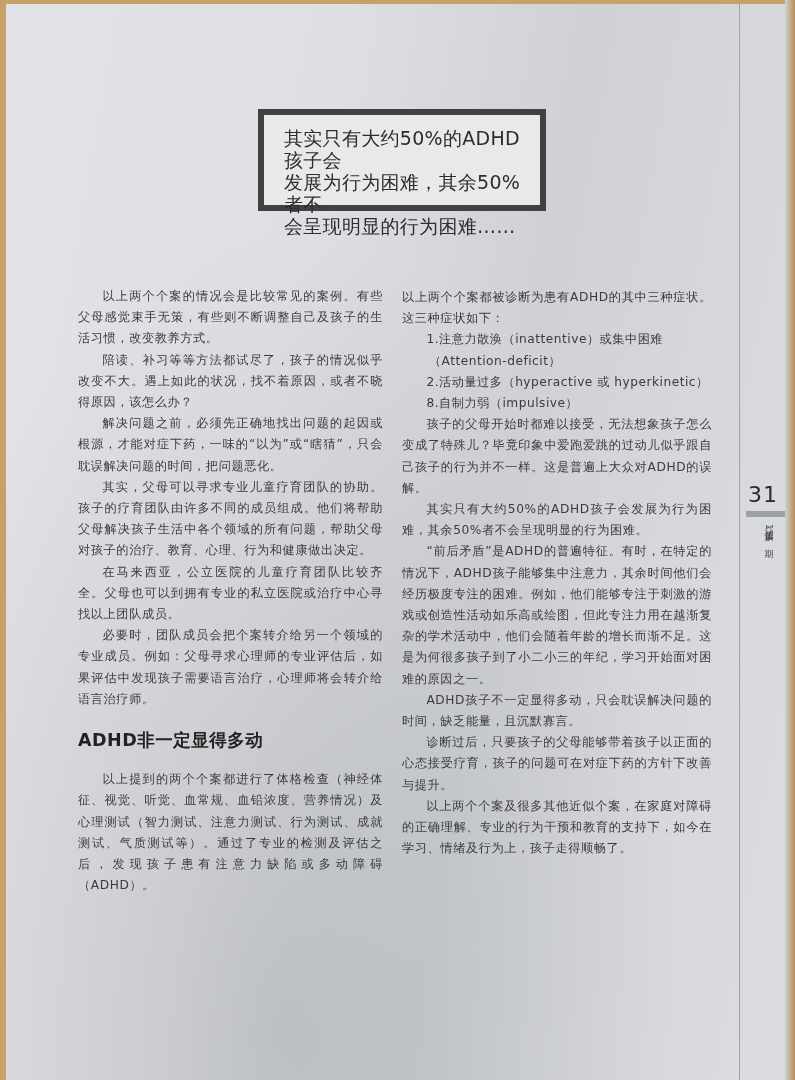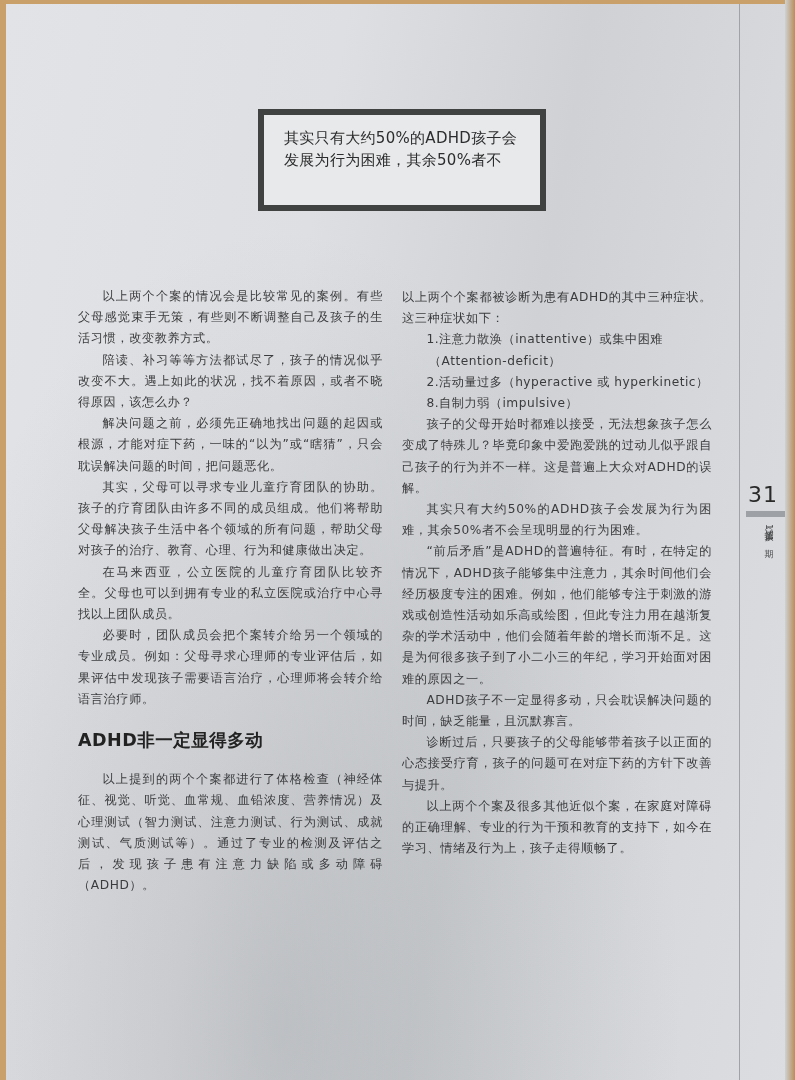--- a/index.html
+++ b/index.html
@@ -19,21 +19,21 @@
     }
     .margin-rule {
       position: absolute; left: 733px; top: 0; width: 1px; height: 1076px; background: #9fa3a8;
     }
     .pull-quote {
       position: absolute; left: 252px; top: 105px; width: 288px; height: 102px;
       border: 6px solid #3f4240; box-sizing: border-box; background: #e8e9ea;
       padding: 12px 10px 0 20px;
     }
     .pull-quote p {
-      margin: 0; font-size: 15px; line-height: 22px; color: #2c2d2e; letter-spacing: 0.3px;
+      margin: 0; font-size: 19px; line-height: 22px; color: #2c2d2e; letter-spacing: 0.3px;
     }
     .col { position: absolute; color: #3a3b3d; font-size: 12.2px; line-height: 21.2px; }
     .col-left { left: 72px; top: 282px; width: 305px; }
     .col-right { left: 396px; top: 283px; width: 310px; }
     .h2 { font-weight: bold; font-size: 17.5px; color: #222; margin: 0; letter-spacing: 0.5px; }
     .h2.first { margin-top: 4px; margin-bottom: 18px; }
     .h2.second { margin-top: 20px; margin-bottom: 18px; }
     .para { margin: 0; text-indent: 2em; text-align: justify; letter-spacing: 0.6px; }
     .para.noindent { text-indent: 0; }
     .list-item { margin: 0; padding-left: 2em; letter-spacing: 0.5px; }
@@ -57,20 +57,21 @@
 </head>
 <body>
 
 <div class="page">
   <div class="page-shade"></div>
   <div class="margin-rule"></div>
 
   <div class="pull-quote">
     <p>其实只有大约50%的ADHD孩子会</p>
     <p>发展为行为困难，其余50%者不</p>
+    <p>会呈现明显的行为困难……</p>
   </div>
 
   <div class="col col-left">
     <p class="para">以上两个个案的情况会是比较常见的案例。有些父母感觉束手无策，有些则不断调整自己及孩子的生活习惯，改变教养方式。</p>
     <p class="para">陪读、补习等等方法都试尽了，孩子的情况似乎改变不大。遇上如此的状况，找不着原因，或者不晓得原因，该怎么办？</p>
     <p class="para">解决问题之前，必须先正确地找出问题的起因或根源，才能对症下药，一味的“以为”或“瞎猜”，只会耽误解决问题的时间，把问题恶化。</p>
     <p class="para">其实，父母可以寻求专业儿童疗育团队的协助。孩子的疗育团队由许多不同的成员组成。他们将帮助父母解决孩子生活中各个领域的所有问题，帮助父母对孩子的治疗、教育、心理、行为和健康做出决定。</p>
     <p class="para">在马来西亚，公立医院的儿童疗育团队比较齐全。父母也可以到拥有专业的私立医院或治疗中心寻找以上团队成员。</p>
     <p class="para">必要时，团队成员会把个案转介给另一个领域的专业成员。例如：父母寻求心理师的专业评估后，如果评估中发现孩子需要语言治疗，心理师将会转介给语言治疗师。</p>
     <h2 class="h2 second">ADHD非一定显得多动</h2>

